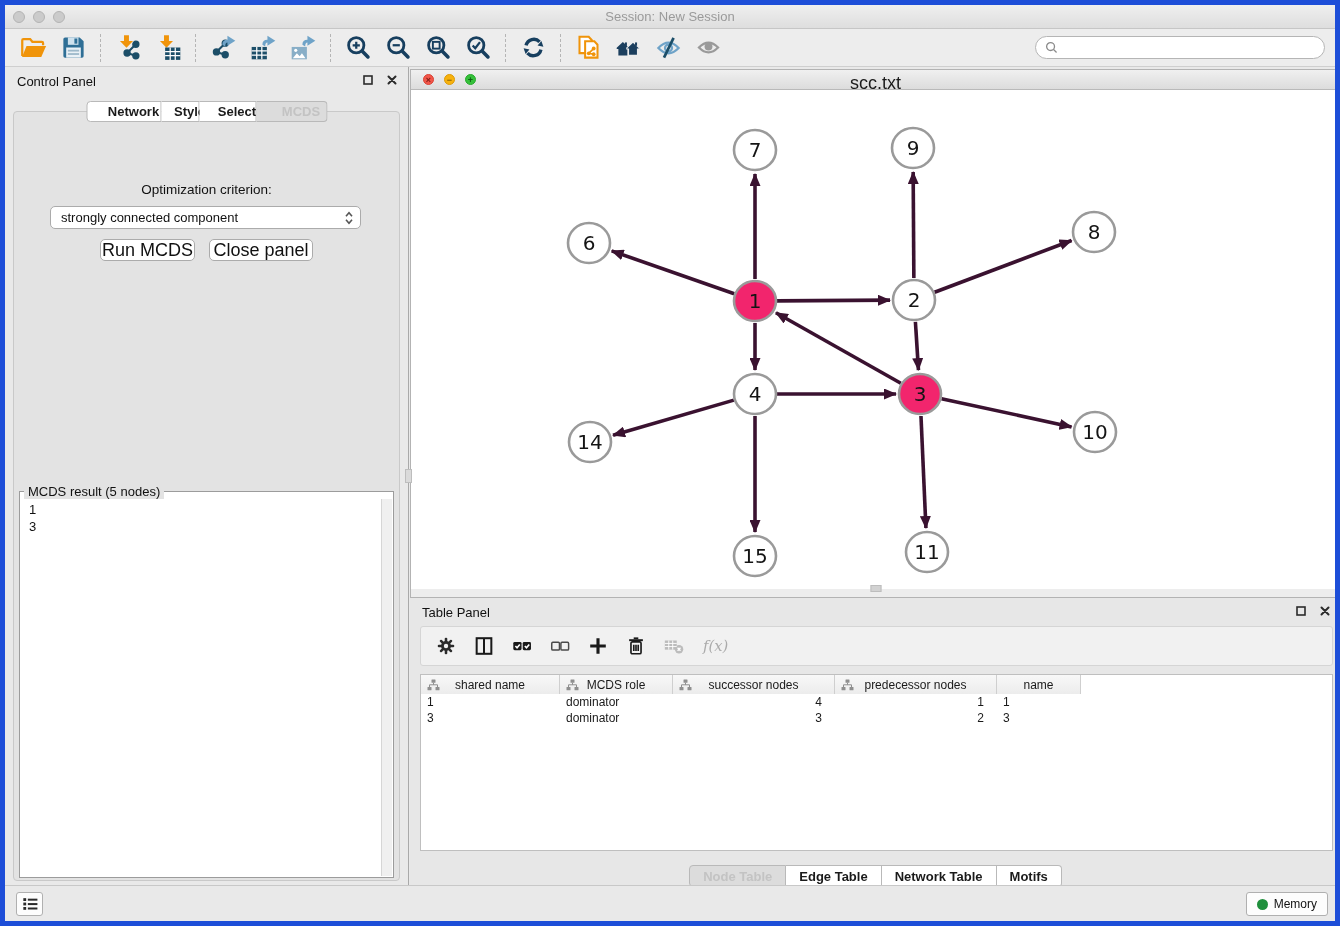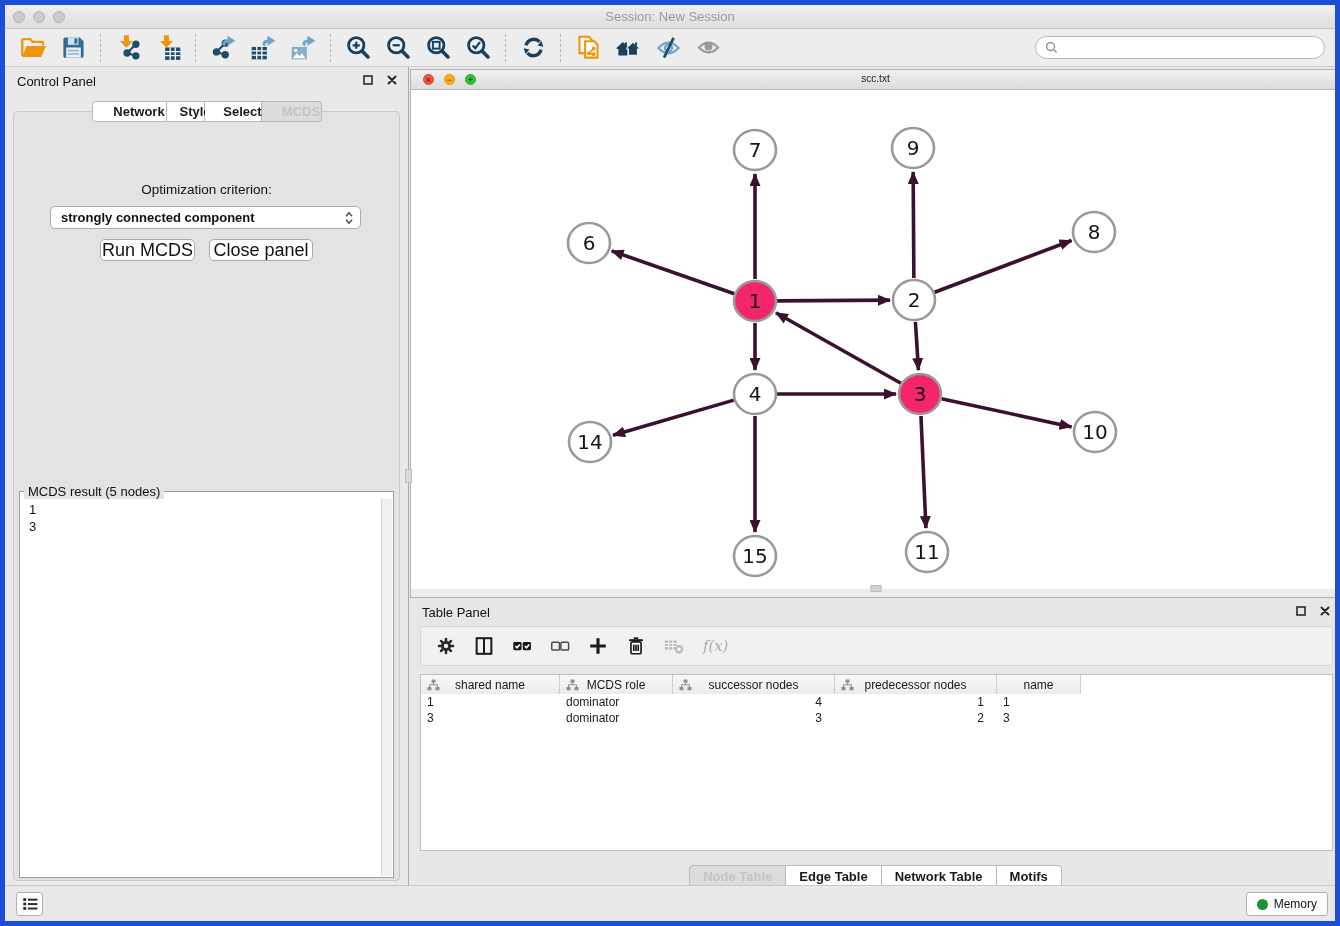--- a/index.html
+++ b/index.html
@@ -50,21 +50,21 @@
   .seg .s:last-child { border-radius:0 4px 4px 0; }
   .seg .s.active { background:#dcdcdc; color:#c3c3c3; }
 
   #cp-body { position:absolute; top:44px; left:8px; right:8px; bottom:10px;
              background:#e3e3e3; border:1px solid #c9c9c9; border-radius:4px; }
   #opt-label { position:absolute; top:70px; left:0; right:0; text-align:center;
                font-size:13.5px; color:#111; }
   #criterion-select { position:absolute; top:94px; left:36px; right:38px; height:23px;
                       background:#fff; border:1px solid #ababab; border-radius:5px;
                       display:flex; align-items:center; padding:0 6px 0 10px; }
-  #criterion-select .val { flex:1; font-size:13px; color:#111;font-weight:bold; }
+  #criterion-select .val { flex:1; font-size:13px; color:#111; }
   #criterion-select svg { width:10px; height:16px; }
   #run-btn, #close-btn { position:absolute; top:127px; height:22px; background:#fff;
                          border:1px solid #ababab; border-radius:5px; font-size:18px;
                          color:#111; display:flex; align-items:center; justify-content:center; }
   #run-btn { left:86px; width:95px; }
   #close-btn { left:195px; width:104px; }
 
   #mcds-fieldset { position:absolute; left:5px; right:5px; top:372px; bottom:2px;
                    border:1px solid #9c9c9c; background:#fff; }
   #mcds-fieldset legend { font-size:13px; color:#111; margin-left:4px; padding:0 4px;
@@ -77,21 +77,21 @@
                  background:#dadada; border:1px solid #bdbdbd; z-index:5; }
 
   
   #net-window { position:absolute; left:405px; top:64px; width:931px; height:529px;
                 border:1px solid #b3b3b3; background:#fff; }
   #net-titlebar { position:absolute; top:0; left:0; right:0; height:20px;
                   background:linear-gradient(#f0f0f0,#dcdcdc); border-bottom:1px solid #b9b9b9; }
   .mac-dot { position:absolute; top:4px; width:11px; height:11px; border-radius:50%;
              font-size:9px; line-height:10px; text-align:center; font-weight:700; }
   #net-title { position:absolute; left:0; right:0; top:3px; text-align:center;
-               font-size:10px; color:#1a1a1a; }
+               font-size:18px; color:#1a1a1a; }
   #net-canvas { position:absolute; top:20px; left:0; right:0; height:499px; background:#fff; }
   #net-canvas svg { width:100%; height:100%; }
   #net-bottom { position:absolute; bottom:0; left:0; right:0; height:8px; background:#ededed; }
   #net-handle { position:absolute; left:50%; top:-4px; transform:translateX(-50%);
                 width:11px; height:7px; background:#d2d2d2; border:1px solid #bdbdbd; }
 
   
   #table-panel { position:absolute; left:405px; top:593px; width:931px; height:293px;
                  background:#e7e7e7; }
   #tp-toolbar { position:absolute; top:28px; left:10px; right:8px; height:40px;
@@ -312,21 +312,21 @@
           </svg>
         <svg viewBox="0 0 12 12">
             <path d="M2.5 2.5l7 7M9.5 2.5l-7 7" stroke="#2b2b2b" stroke-width="2" stroke-linecap="round"></path>
           </svg>
       </span>
     </div>
     <div id="cp-tabs" class="seg">
         <div class="s" style="width: 75px;">Network</div>
         <div class="s" style="width: 38px;">Style</div>
         <div class="s" style="width: 57px; text-align: right;">Select</div>
-        <div class="s active" style="width: 60px;">MCDS</div>
+        <div class="s active" style="width: 71px;">MCDS</div>
       </div>
     <div id="cp-body">
       <div id="opt-label">Optimization criterion:</div>
       <div id="criterion-select">
         <span class="val">strongly connected component</span>
         <svg viewBox="0 0 10 16">
             <path d="M2 6.2L5 2.8l3 3.4" fill="none" stroke="#555" stroke-width="1.6"></path>
             <path d="M2 9.8L5 13.2l3-3.4" fill="none" stroke="#555" stroke-width="1.6"></path>
           </svg>
       </div>

